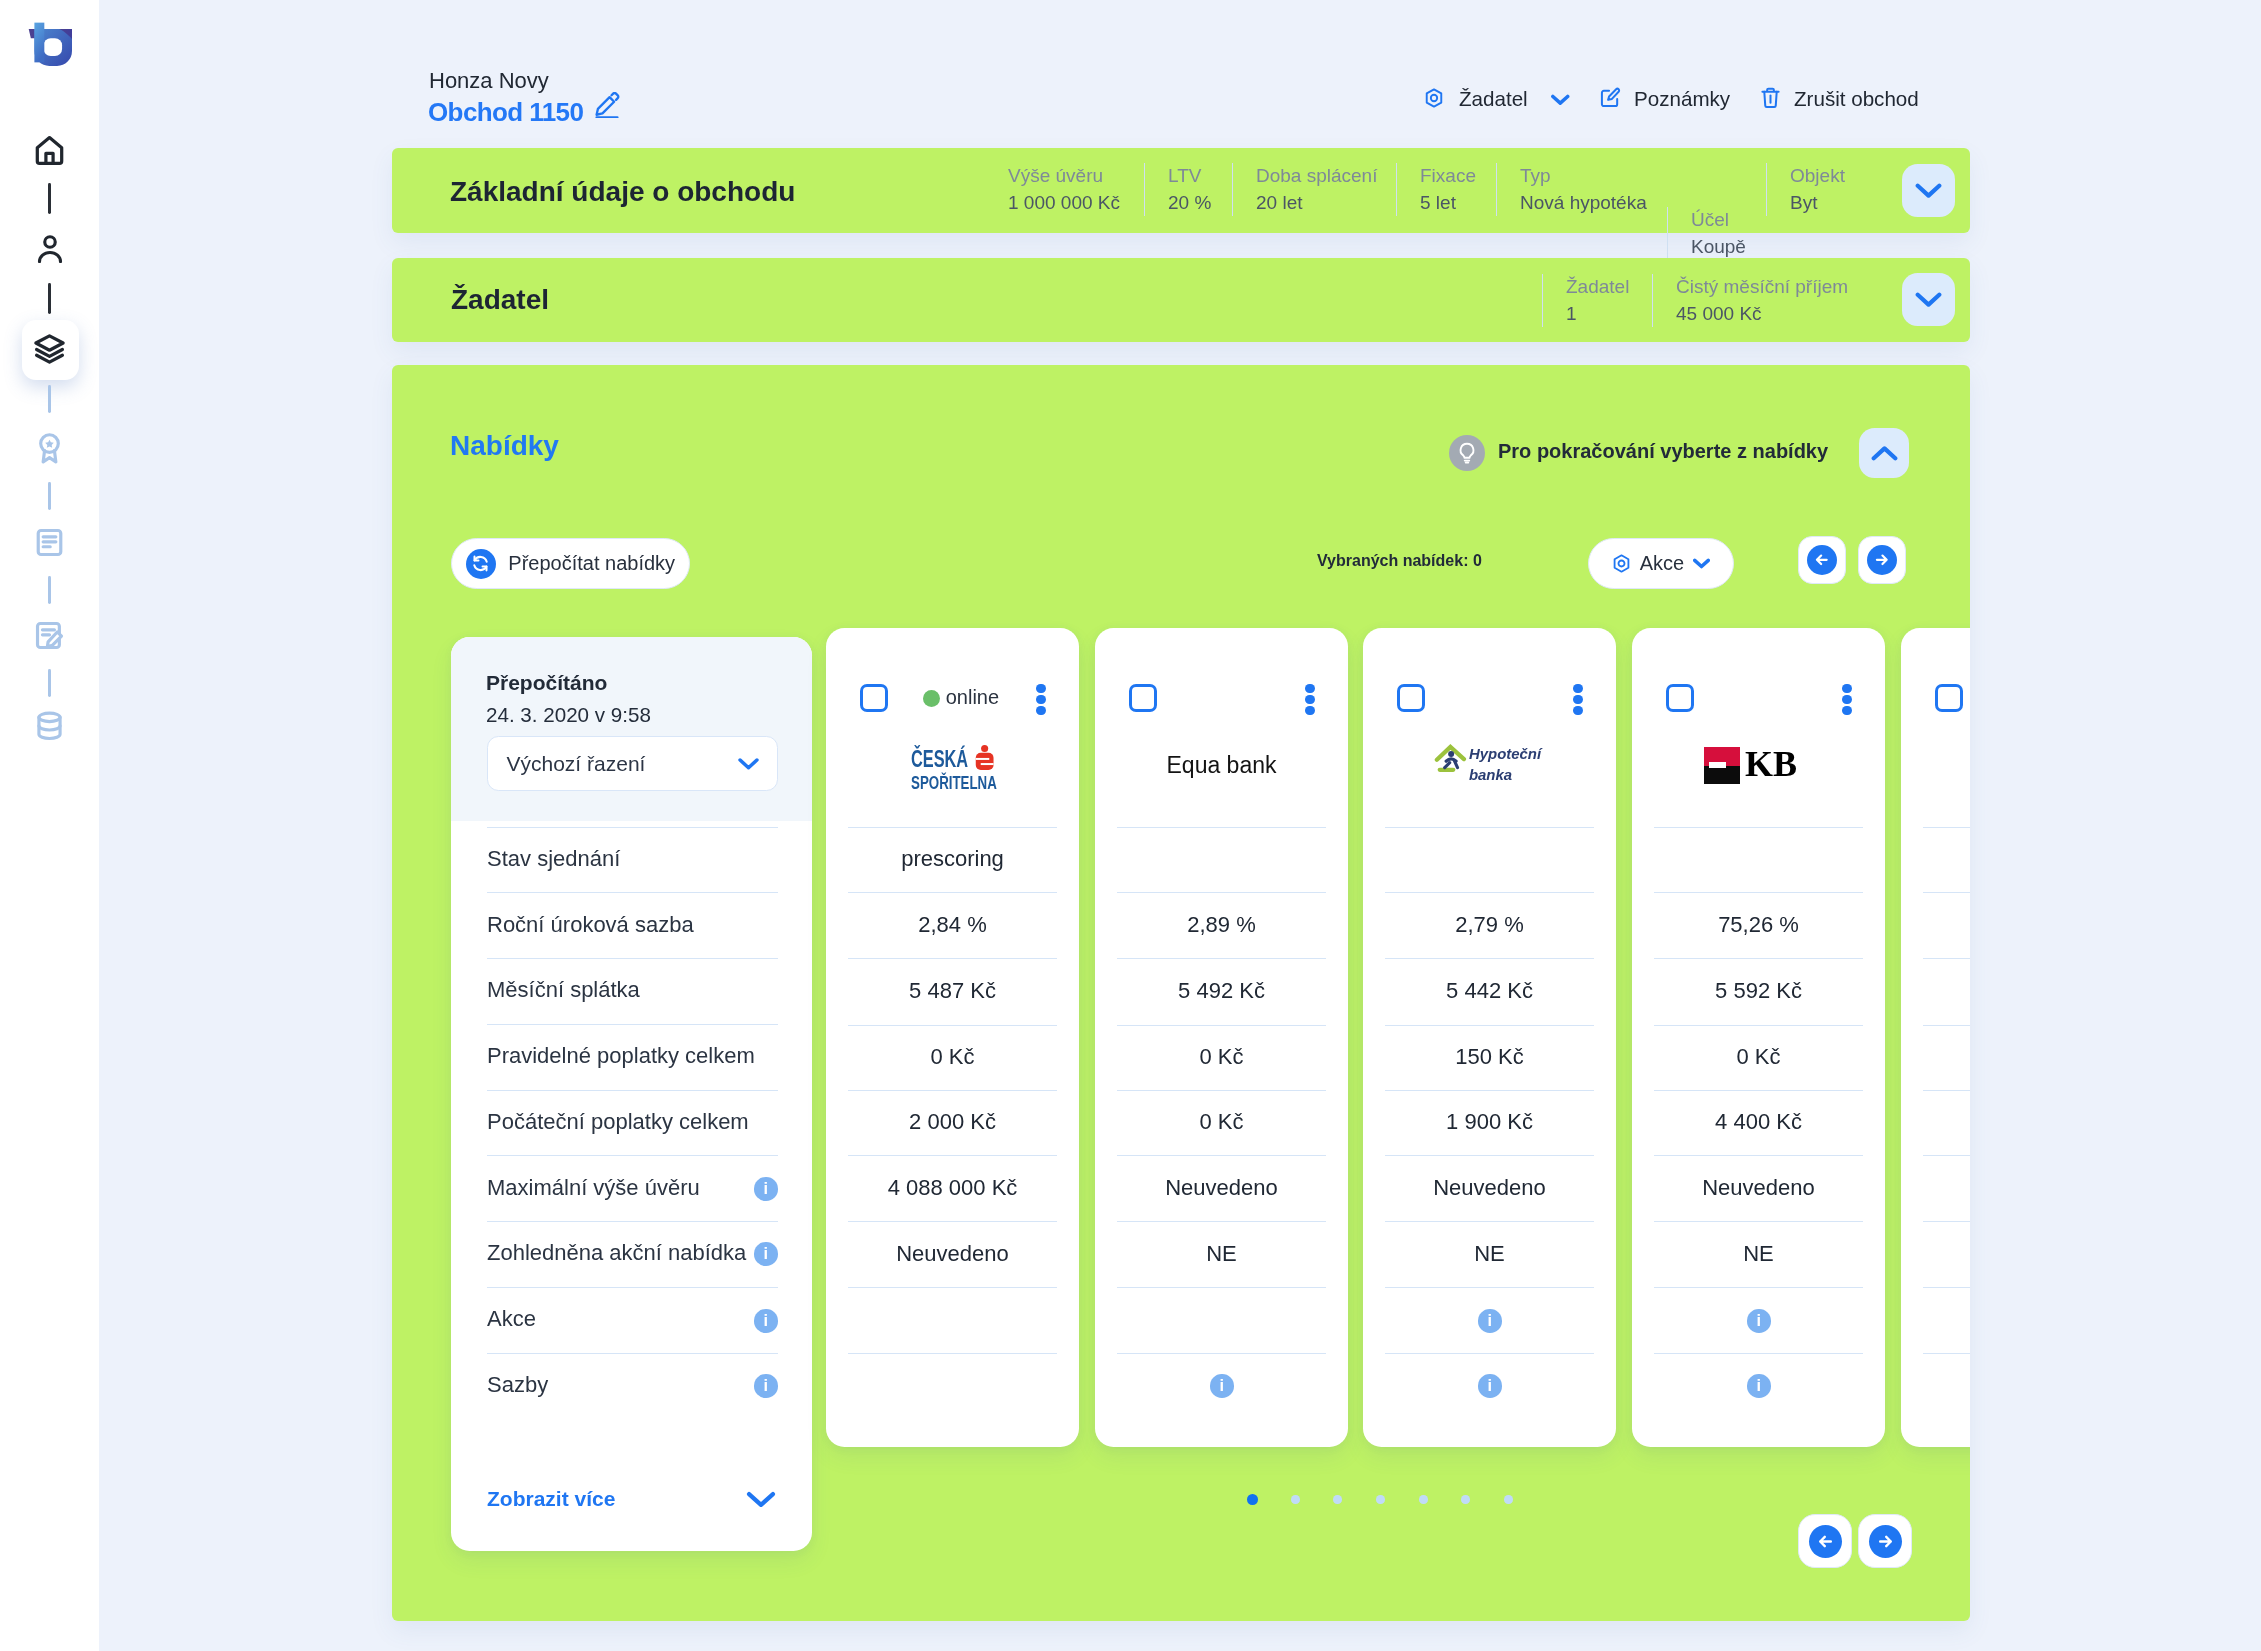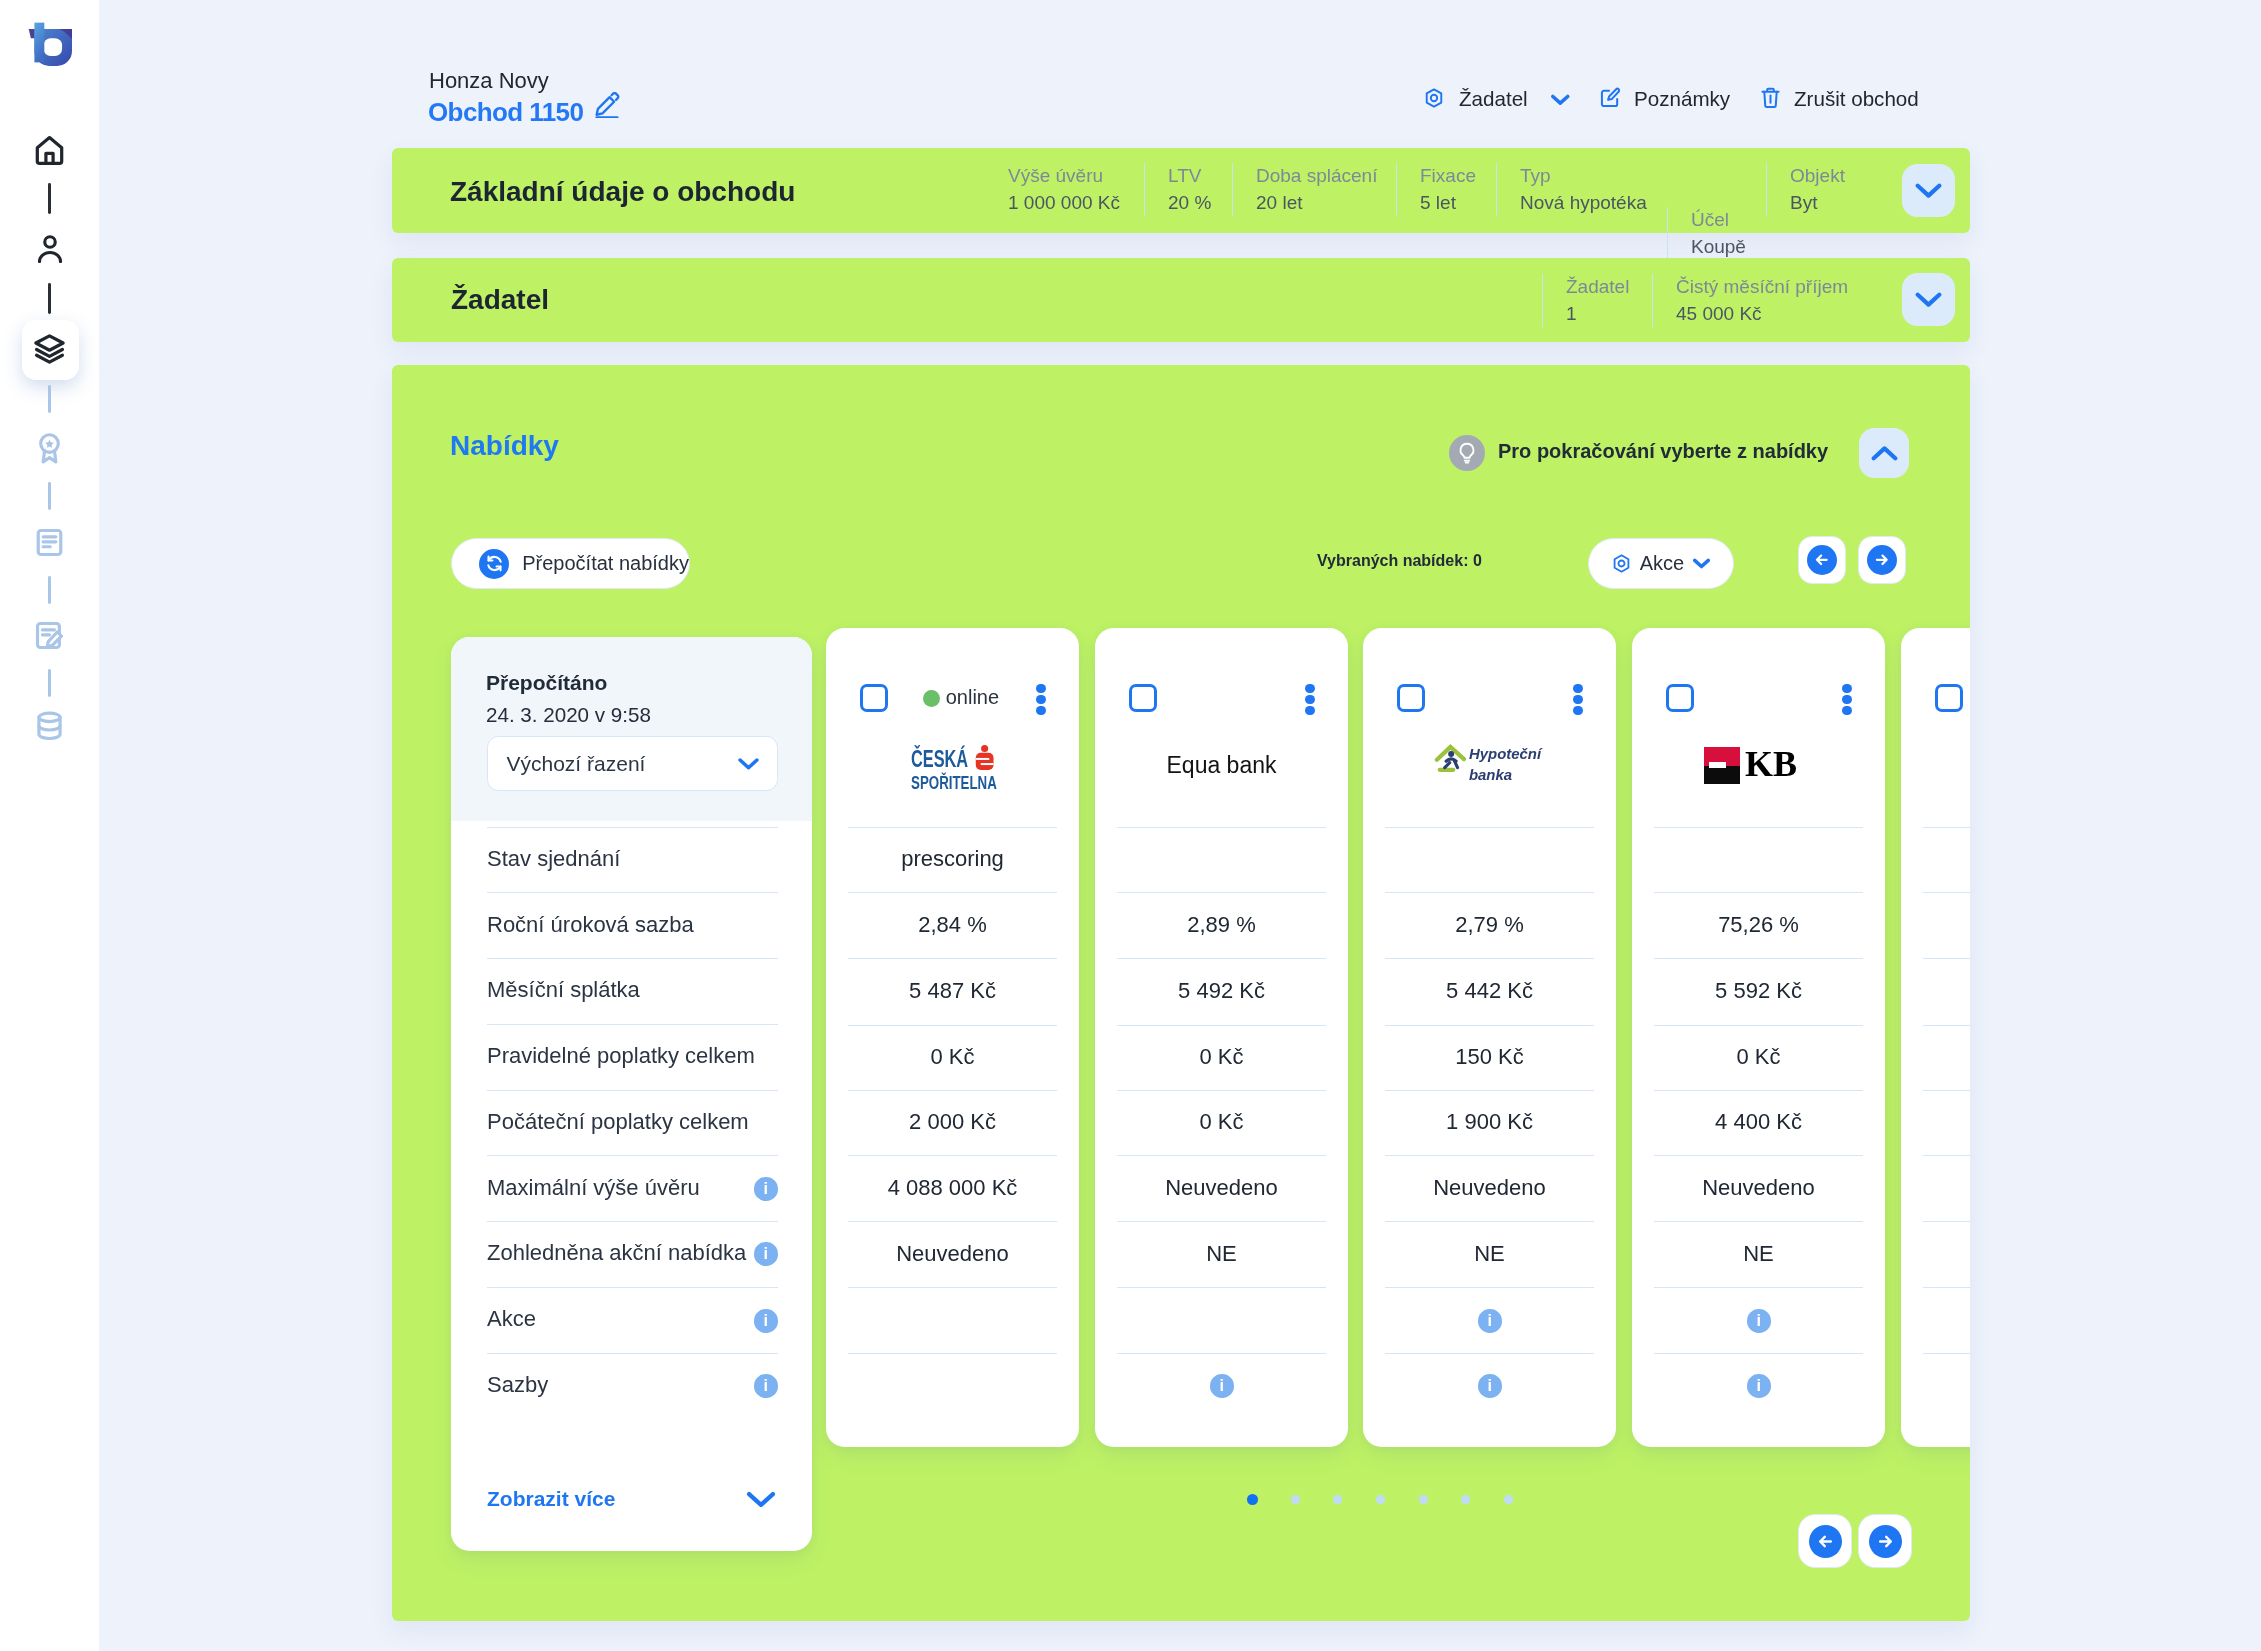--- a/index.html
+++ b/index.html
@@ -166,21 +166,21 @@
 <path d="M15 3.5 a8 8 0 0 1 4.7 14.5 c-1.1 .85 -1.5 1.7 -1.5 2.9 h-6.4 c0 -1.2 -.4 -2.05 -1.5 -2.9 A8 8 0 0 1 15 3.5 Z"></path>
 <path d="M12.2 24.5 h5.6 M13.4 27 h3.2"></path>
       </svg>
     </div>
 <div class="abs" style="left:1106px;top:75px;font-size:20px;font-weight:bold;color:#222b39;">Pro pokračování vyberte z nabídky</div>
 <div class="chevbtn" style="left:1467px;top:63px;width:50px;height:50px;">
       <svg width="27" height="17" viewBox="0 0 38 24">
         <path d="M3.8 18.7 L19.0 4.8 L34.2 18.7" fill="none" stroke="#1f76f2" stroke-width="6" stroke-linecap="round" stroke-linejoin="round"></path>
       </svg>
     </div>
-<div class="abs" style="left:59px;top:173px;width:239px;height:51px;border-radius:25.6px;border:1.4px solid #dfe9f8;background:#fff;display:flex;align-items:center;gap:12.8px;padding-left:13.5px;justify-content:flex-end;">
+<div class="abs" style="left:59px;top:173px;width:239px;height:51px;border-radius:25.6px;border:1.4px solid #dfe9f8;background:#fff;display:flex;align-items:center;gap:12.8px;padding-left:13.5px;">
 <span class="bluecirc" style="width:30px;height:30px;">
         <svg width="19" height="19" viewBox="0 0 26 26" fill="none" stroke="#fff" stroke-width="2.8" stroke-linecap="round" stroke-linejoin="round">
 <path d="M21.5 10.5 a9 9 0 0 0 -16.6 -1.8"></path>
 <path d="M4.8 3.6 v5.4 h5.4"></path>
 <path d="M4.5 15.5 a9 9 0 0 0 16.6 1.8"></path>
 <path d="M21.2 22.4 v-5.4 h-5.4"></path>
         </svg>
       </span>
 <span style="font-size:20px;color:#28303d;">Přepočítat nabídky</span>
     </div>

